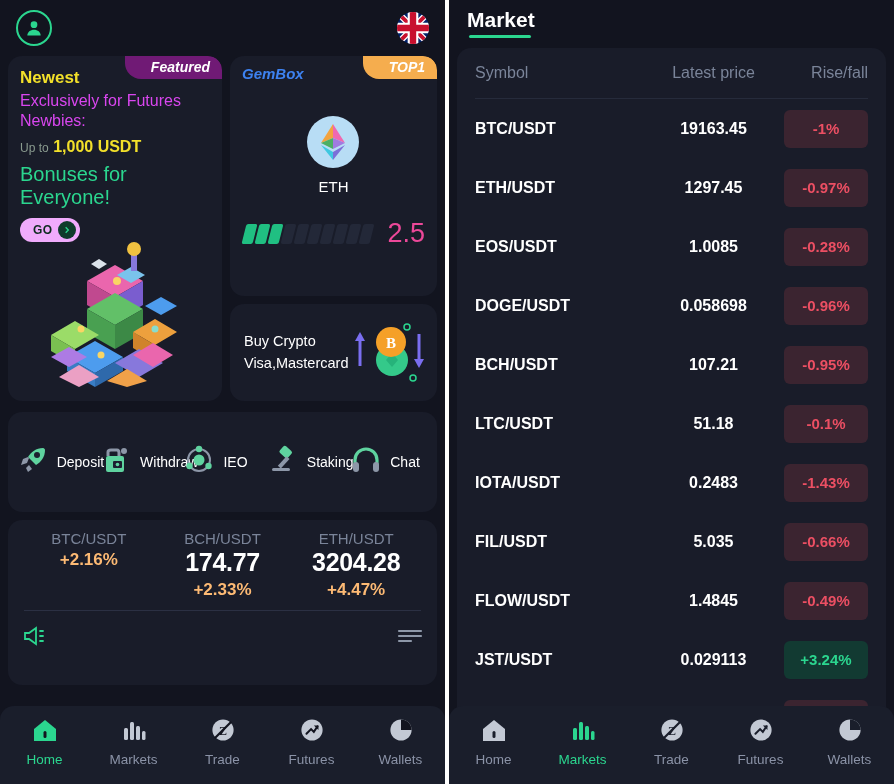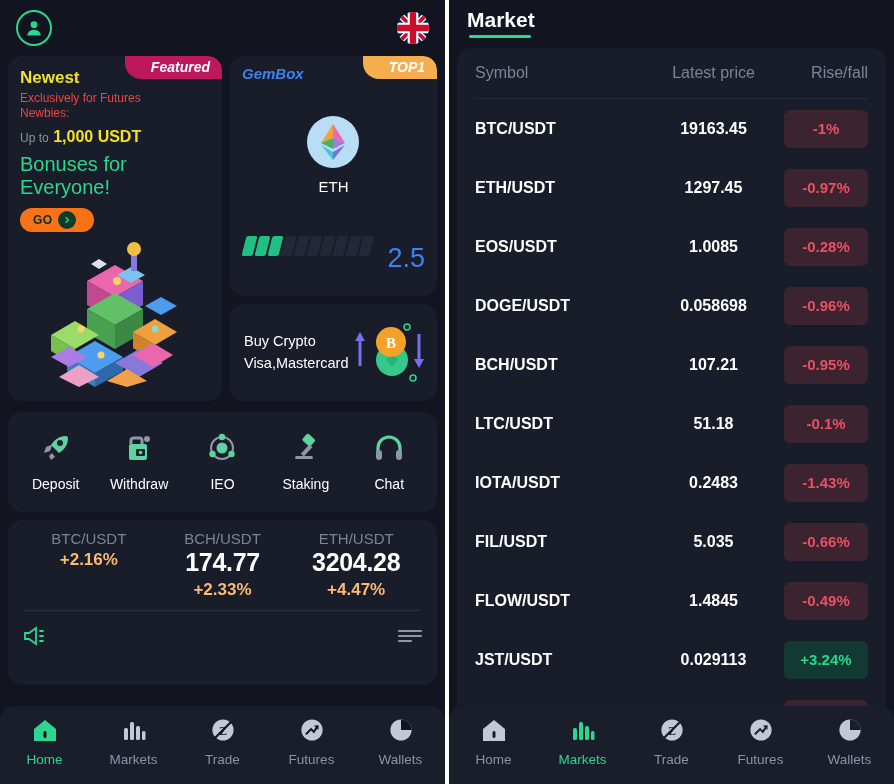--- a/index.html
+++ b/index.html
@@ -67,34 +67,34 @@
     position: absolute;
     top: 0; right: 0;
     padding: 3px 12px 4px 26px;
     font-size: 14px;
     font-style: italic;
     font-weight: bold;
     color: #fff;
     border-bottom-left-radius: 16px;
     border-top-right-radius: 14px;
   }
-  .ribbon.featured { background: #be185d; }
+  .ribbon.featured { background: #701a75; }
   .ribbon.top1 { background: #f5ad4e; }
 
   .featured-body { padding: 12px 12px 0 12px; }
   .f-newest { color: #f2e02a; font-size: 17px; font-weight: bold; margin-bottom: 3px; }
-  .f-line { color: #ef4444; font-size: 12px; line-height: 1.25; }
+  .f-line { color: #d946ef; font-size: 16px; line-height: 1.25; }
   .f-upto-wrap { margin-top: 7px; }
   .f-upto { color: #8a9b8f; font-size: 12px; margin-top: 40px; }
   .f-amount { color: #f2e02a; font-size: 16px; font-weight: bold; }
   .f-bonus { color: #2bd68f; font-size: 20px; margin-top: 7px; }
   .go-btn {
     margin-top: 9px;
-    width: 74px; height: 24px;
-    background: #f97316;
+    width: 60px; height: 24px;
+    background: #f0abfc;
     border-radius: 13px;
     display: flex; align-items: center; gap: 5px;
     padding-left: 13px;
   }
   .go-btn span { color: #0d2b1f; font-size: 12px; font-weight: bold; letter-spacing: .5px;}
   .go-circle {
     width: 18px; height: 18px; border-radius: 50%;
     background: #0f3b2b; display:flex; align-items:center; justify-content:center;
   }
   .iso-art { position:absolute; left: 50%; transform: translateX(-50%); bottom: 10px; }
@@ -112,35 +112,35 @@
     position: absolute; top: 122px; width: 100%; text-align: center;
     color: #fff; font-size: 15px;
   }
   .gem-rate {
     position: absolute; top: 162px; left: 14px; right: 12px;
     display: flex; align-items: center; gap: 10px;
   }
   .bars { display: flex; gap: 2px; flex: 1; }
   .bar { width: 11px; height: 20px; transform: skewX(-14deg); border-radius: 2px; background: #232838; }
   .bar.on { background: #20bf82; }
-  .gem-score { color: #3b82f6; font-size: 27px; font-weight: 300; margin-top: 25px; }
+  .gem-score { color: #ec4899; font-size: 27px; font-weight: 300; }
 
   .buy-inner { display:flex; align-items:center; height:100%; padding: 0 10px 0 14px; }
   .buy-text { color: #fff; font-size: 14.5px; line-height: 1.45; }
   .buy-icons { position: relative; width: 76px; height: 62px; margin-left: auto; }
 
   .quick-row {
     margin: 8px 8px 0 8px;
     background: #191c29;
     border-radius: 14px;
     height: 100px;
     display: flex; align-items: center; justify-content: space-around;
     padding: 0 6px;
   }
-  .quick-item { display:flex; flex-direction: column; align-items: center; gap: 8px; width: 78px; }
+  .quick-item { display:flex; flex-direction: row; align-items: center; gap: 8px; width: 78px; }
   .quick-item .lbl { color: #fff; font-size: 14px; }
 
   .ticker-card {
     margin: 8px 8px 0 8px;
     background: #191c29;
     border-radius: 14px;
     height: 165px;
     padding: 10px 14px 0 14px;
   }
   .ticker-row { display: flex; }

